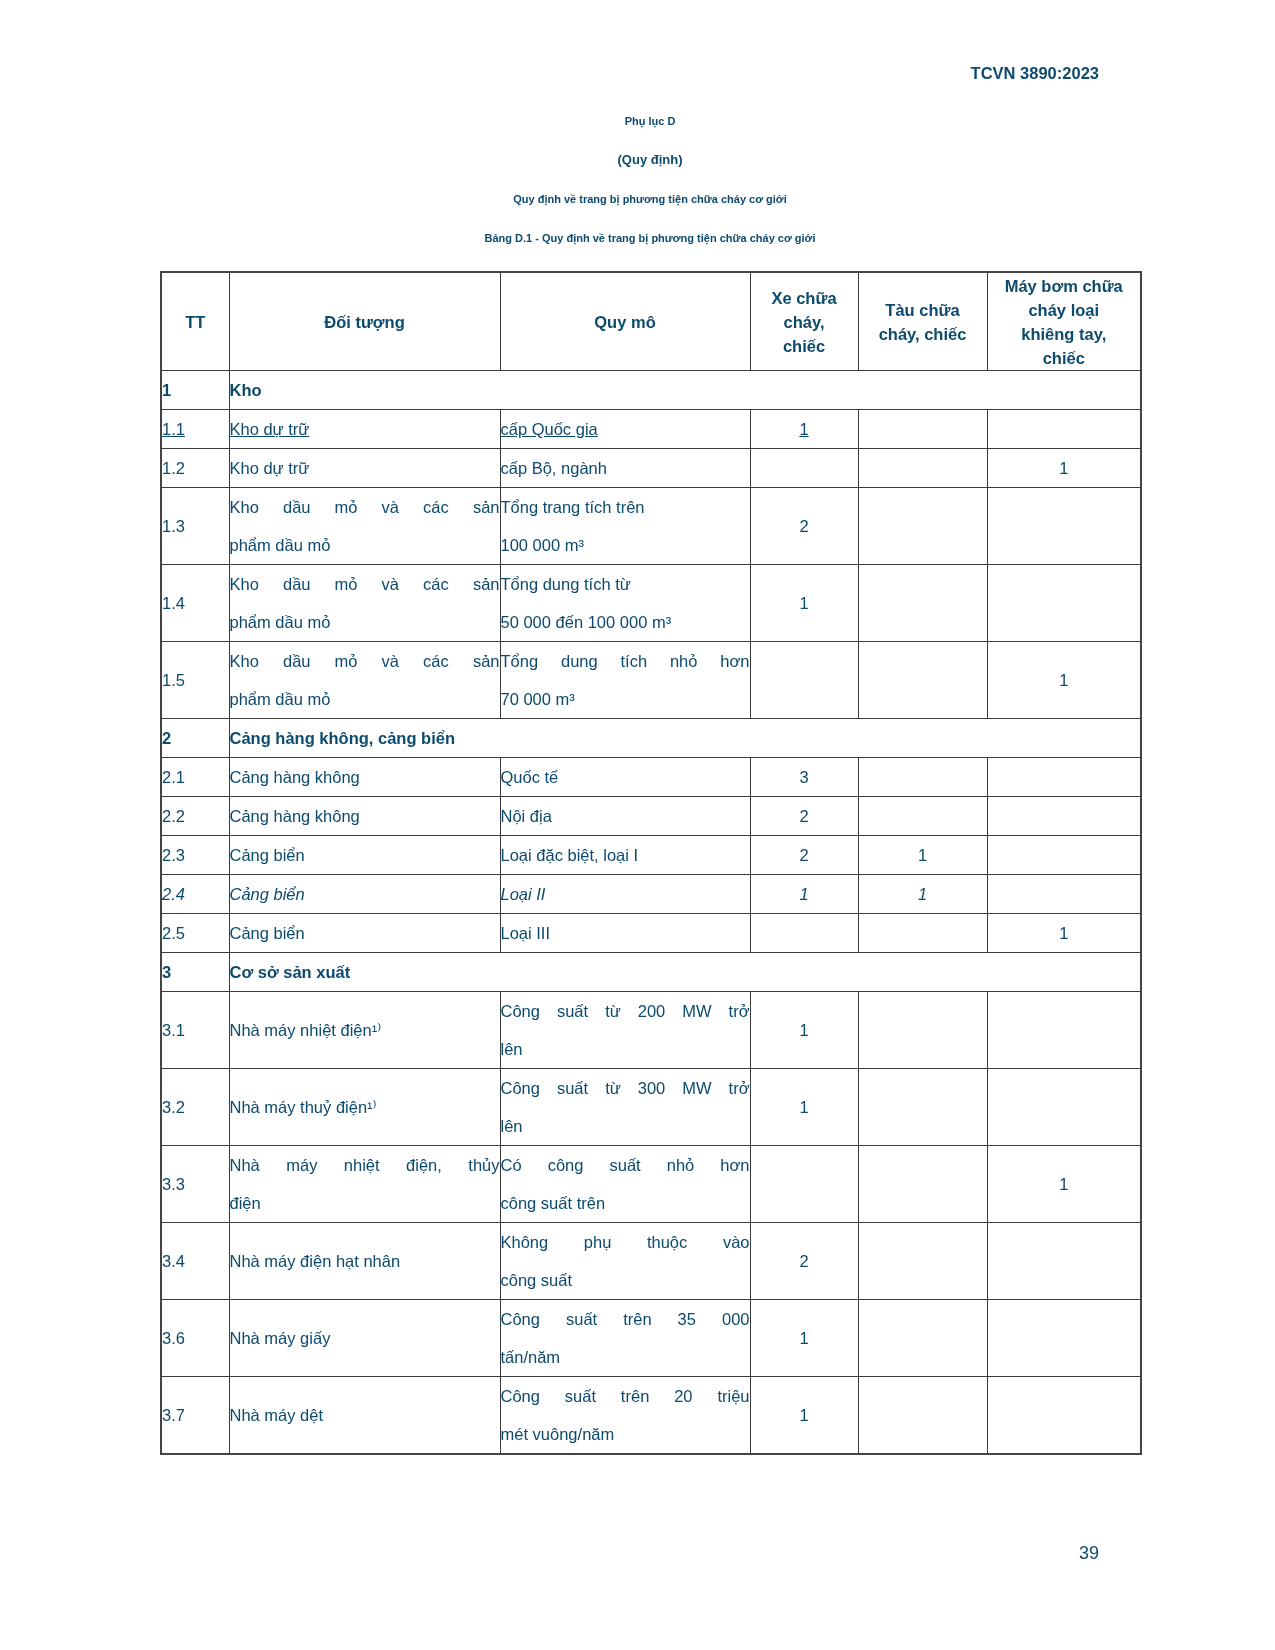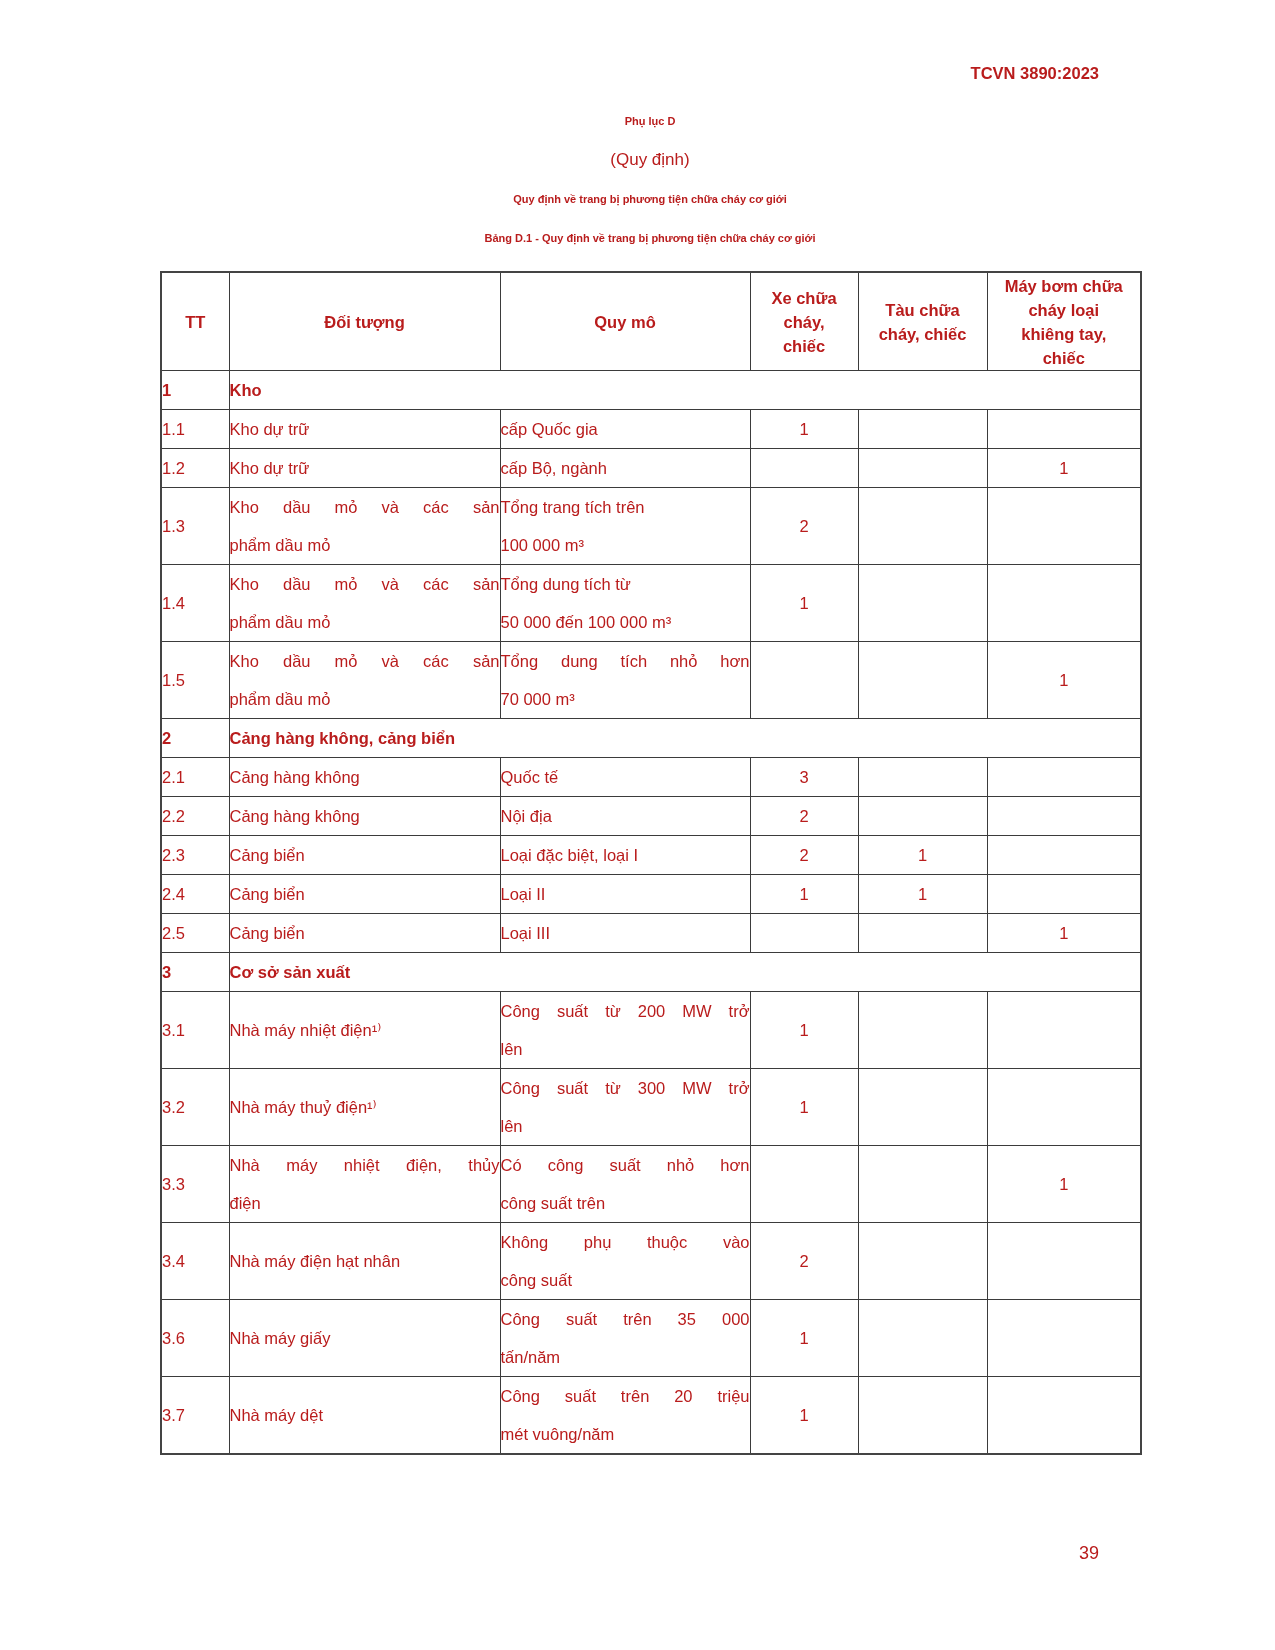--- a/index.html
+++ b/index.html
@@ -2,37 +2,37 @@
 <html><head>
 <meta charset="utf-8">
 <style>
   html,body { margin:0; padding:0; background:#e8e8e8; }
   .page {
     position:relative;
     width:1275px; height:1650px;
     margin:0 auto;
     background:#ffffff;
     font-family:"Liberation Sans","DejaVu Sans",sans-serif;
-    color:#b91c1c;
+    color:#0c4a6e;
     overflow:hidden;
   }
   .doc-code {
     position:absolute;
     top:64px; right:176px;
     font-weight:bold;
     font-size:16.5px;
   }
   .titles {
     position:absolute;
     left:160px; top:110px; width:980px;
     text-align:center;
   }
   .t-line { margin:0 0 17px 0; line-height:22px; }
   .t-bold { font-weight:bold; font-size:11px; }
-  .t-reg  { font-weight:normal; font-size:17px; }
+  .t-reg  { font-weight:bold; font-size:13px; }
   table.main {
     position:absolute;
     left:160px; top:271px;
     width:980px;
     border-collapse:collapse;
     table-layout:fixed;
     font-size:16.5px;
     border:2px solid #444444;
   }
   table.main th, table.main td {
@@ -100,21 +100,21 @@
 cháy loại
 khiêng tay,
 chiếc</th>
         </tr>
     </thead>
     <tbody>
         <tr style="height: 39px;">
           <td class="tt sec-tt">1</td>
           <td class="sectitle" colspan="5">Kho</td>
         </tr>
-        <tr style="height: 39px;">
+        <tr style="height: 39px; text-decoration: underline;">
           <td class="tt">1.1</td>
           <td class="dt">
             <div class="ln">Kho dự trữ</div>
           </td>
           <td class="qm">
             <div class="ln">cấp Quốc gia</div>
           </td>
           <td class="num">1</td>
           <td class="num"></td>
           <td class="num"></td>
@@ -206,21 +206,21 @@
           <td class="dt">
             <div class="ln">Cảng biển</div>
           </td>
           <td class="qm">
             <div class="ln">Loại đặc biệt, loại I</div>
           </td>
           <td class="num">2</td>
           <td class="num">1</td>
           <td class="num"></td>
         </tr>
-        <tr style="height: 39px;">
+        <tr style="height: 39px; font-style: italic;">
           <td class="tt">2.4</td>
           <td class="dt">
             <div class="ln">Cảng biển</div>
           </td>
           <td class="qm">
             <div class="ln">Loại II</div>
           </td>
           <td class="num">1</td>
           <td class="num">1</td>
           <td class="num"></td>

